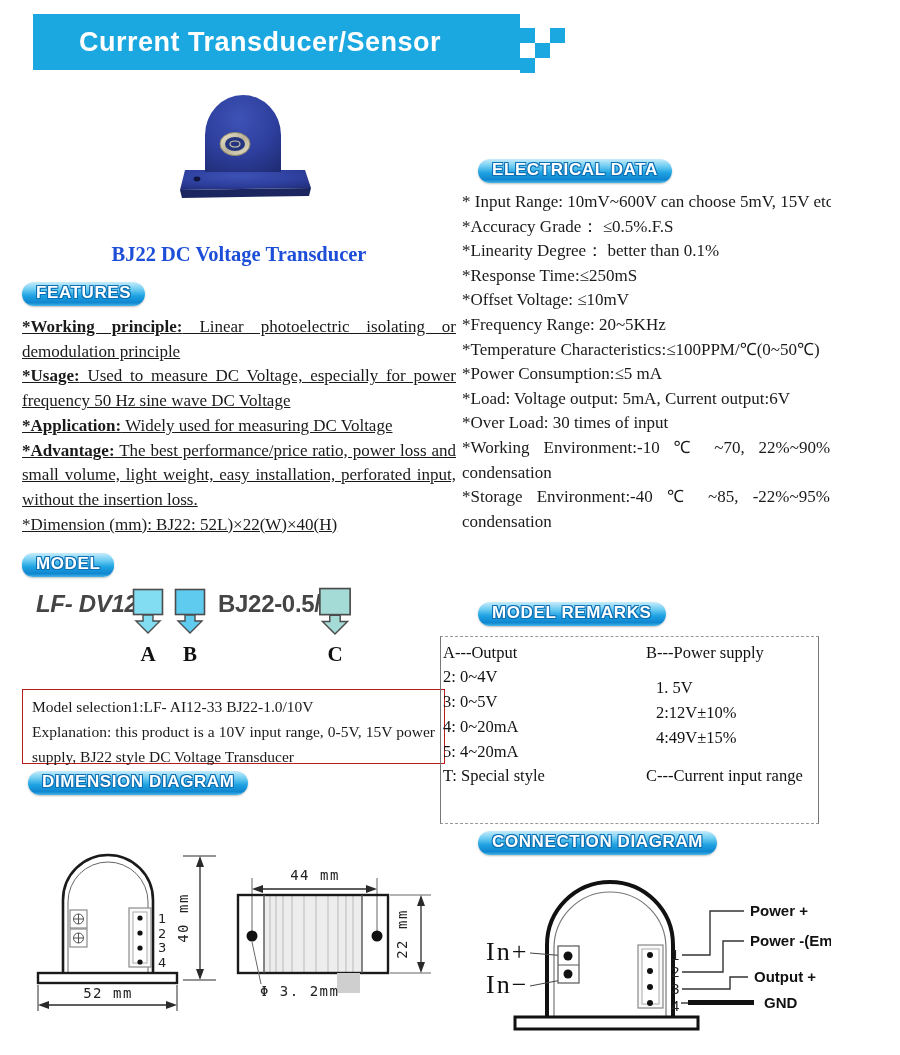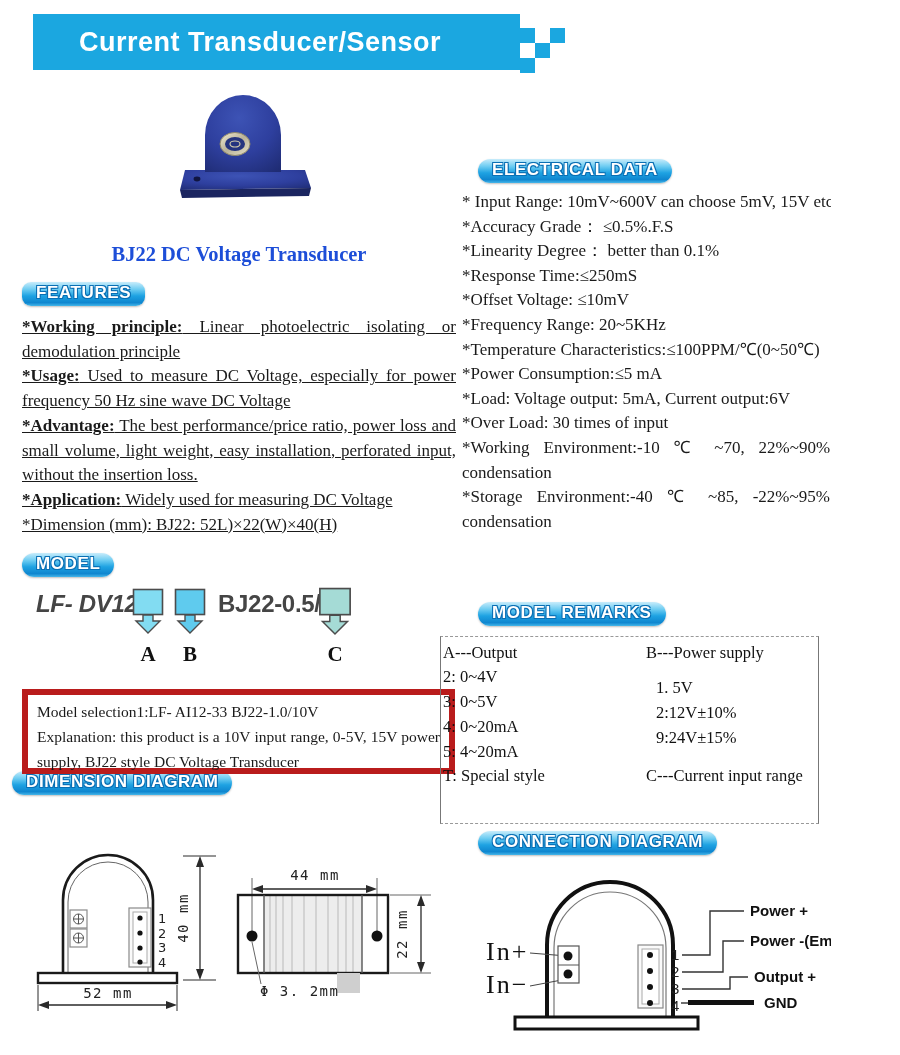--- a/index.html
+++ b/index.html
@@ -13,25 +13,25 @@
   .chk{position:absolute;width:15px;height:15px;background:#1BA7E0;}
   .chk1{left:520px;top:28px;} .chk2{left:550px;top:28px;}
   .chk3{left:535px;top:43px;} .chk4{left:520px;top:58px;}
 
   
   .badge{position:absolute;padding:1px 14px 3px;border-radius:12px;white-space:nowrap;
         font:bold 17px/20px "Liberation Sans",sans-serif;color:#fff;letter-spacing:.6px;
         background:linear-gradient(180deg,#c8ecfb 0%,#6fcdf2 30%,#1ea2e2 58%,#0f86cf 86%,#45b7ea 100%);
         text-shadow:-1px -1px 0 #0a6fb4,1px -1px 0 #0a6fb4,-1px 1px 0 #0a6fb4,1px 1px 0 #0a6fb4;
         box-shadow:0 1px 2px rgba(0,0,0,.25);}
-  .badge-features{left:22px;top:282px;border-radius:9px;}
+  .badge-features{left:22px;top:282px;}
   .badge-electrical{left:478px;top:159px;}
-  .badge-model{left:22px;top:553px;}
+  .badge-model{left:22px;top:553px;border-radius:11px;}
   .badge-remarks{left:478px;top:602px;}
-  .badge-dimension{left:12px;top:771px;}
+  .badge-dimension{left:28px;top:771px;}
   .badge-connection{left:478px;top:831px;}
 
   
   .product-title{position:absolute;left:22px;top:243px;width:434px;text-align:center;
         font:bold 20.5px "Liberation Serif",serif;color:#1d4ed8;}
   .features-text{position:absolute;left:22px;top:315px;width:434px;}
   .features-text p{margin:0;font-size:17px;line-height:24.7px;text-align:justify;text-decoration:underline;}
   .electrical-text{position:absolute;left:462px;top:190px;width:434px;}
   .electrical-text p{margin:0;font-size:17px;line-height:24.6px;text-align:justify;}
 
@@ -40,21 +40,21 @@
   .model-prefix,.model-mid{position:absolute;top:4px;
         font:bold 24px "Liberation Sans",sans-serif;color:#454545;letter-spacing:-.3px;}
   .model-prefix{left:12px;font-style:italic;} .model-mid{left:194px;}
   .slot-box{position:absolute;top:2px;} 
   .slot-a{left:108px;} .slot-b{left:150px;} .slot-c{left:294px;top:1px;}
   .slot-label{position:absolute;top:56px;transform:translateX(-50%);
         font:bold 21px "Liberation Serif",serif;color:#111;}
   .lab-a{left:124px;} .lab-b{left:166px;} .lab-c{left:311px;}
 
   .model-note{position:absolute;left:22px;top:689px;width:403px;height:65px;
-        border:6px solid #b91c1c;padding:4px 9px;}
+        border:1px solid #b91c1c;padding:4px 9px;}
   .model-note p{margin:0;font-size:15.5px;line-height:25px;}
   .model-note p.just{text-align:justify;}
 
   
   .remarks-box{position:absolute;left:440px;top:636px;width:377px;height:186px;
         border-left:1px solid #777;border-right:1px solid #777;
         border-top:1px dashed #999;border-bottom:1px dashed #999;}
   .rk{position:absolute;font-size:16.5px;white-space:nowrap;color:#111;}
 
   
@@ -110,23 +110,23 @@
   <div class="badge badge-remarks">MODEL REMARKS</div>
   <div class="badge badge-dimension">DIMENSION DIAGRAM</div>
   <div class="badge badge-connection">CONNECTION DIAGRAM</div>
 
   <div class="features-text">
 
       <p><b>*Working principle:</b><span> Linear photoelectric isolating or demodulation principle</span></p>
 
       <p><b>*Usage:</b><span> Used to measure DC Voltage, especially for power frequency 50 Hz sine wave DC Voltage</span></p>
 
+      <p><b>*Application:</b><span> Widely used for measuring DC Voltage</span></p>
+
       <p><b>*Advantage:</b><span> The best performance/price ratio, power loss and small volume, light weight, easy installation, perforated input, without the insertion loss.</span></p>
-
-      <p><b>*Application:</b><span> Widely used for measuring DC Voltage</span></p>
 
       <p><b></b><span>*Dimension (mm): BJ22: 52L)×22(W)×40(H)</span></p>
     </div>
 
   <div class="electrical-text">
 
       <p>* Input Range: 10mV~600V can choose 5mV, 15V etc</p>
 
       <p>*Accuracy Grade： ≤0.5%.F.S</p>
 
@@ -180,21 +180,21 @@
   <div class="remarks-box"></div>
   <span class="rk" style="left:443px;top:643px;">A---Output</span>
   <span class="rk" style="left:443px;top:667px;">2: 0~4V</span>
   <span class="rk" style="left:443px;top:692px;">3: 0~5V</span>
   <span class="rk" style="left:443px;top:717px;">4: 0~20mA</span>
   <span class="rk" style="left:443px;top:742px;">5: 4~20mA</span>
   <span class="rk" style="left:443px;top:766px;">T: Special style</span>
   <span class="rk" style="left:646px;top:643px;">B---Power supply</span>
   <span class="rk" style="left:656px;top:678px;">1. 5V</span>
   <span class="rk" style="left:656px;top:703px;">2:12V±10%</span>
-  <span class="rk" style="left:656px;top:728px;">9:24V±15%</span>
+  <span class="rk" style="left:656px;top:728px;">4:49V±15%</span>
   <span class="rk" style="left:646px;top:766px;font-family:Liberation Serif, serif;">C---Current input range</span>
 
   <svg class="svg-abs" style="left:20px;top:845px;" width="200" height="170" viewBox="0 0 200 170">
     <path d="M43,128 L43,55 A45,45 0 0 1 133,55 L133,128" fill="none" stroke="#1a1a1a" stroke-width="2.6"></path>
     <path d="M48,128 L48,57 A40,40 0 0 1 128,57 L128,128" fill="none" stroke="#666" stroke-width="1"></path>
     <rect x="18" y="128" width="139" height="10" fill="#fff" stroke="#1a1a1a" stroke-width="2.4"></rect>
     <g>
       <rect x="50" y="65" width="17" height="18" fill="#fdfdfd" stroke="#8a8a8a" stroke-width="1.2"></rect>
       <rect x="50" y="84" width="17" height="18" fill="#fdfdfd" stroke="#8a8a8a" stroke-width="1.2"></rect>
       <circle cx="58.5" cy="74" r="5" fill="none" stroke="#555" stroke-width="1"></circle>

